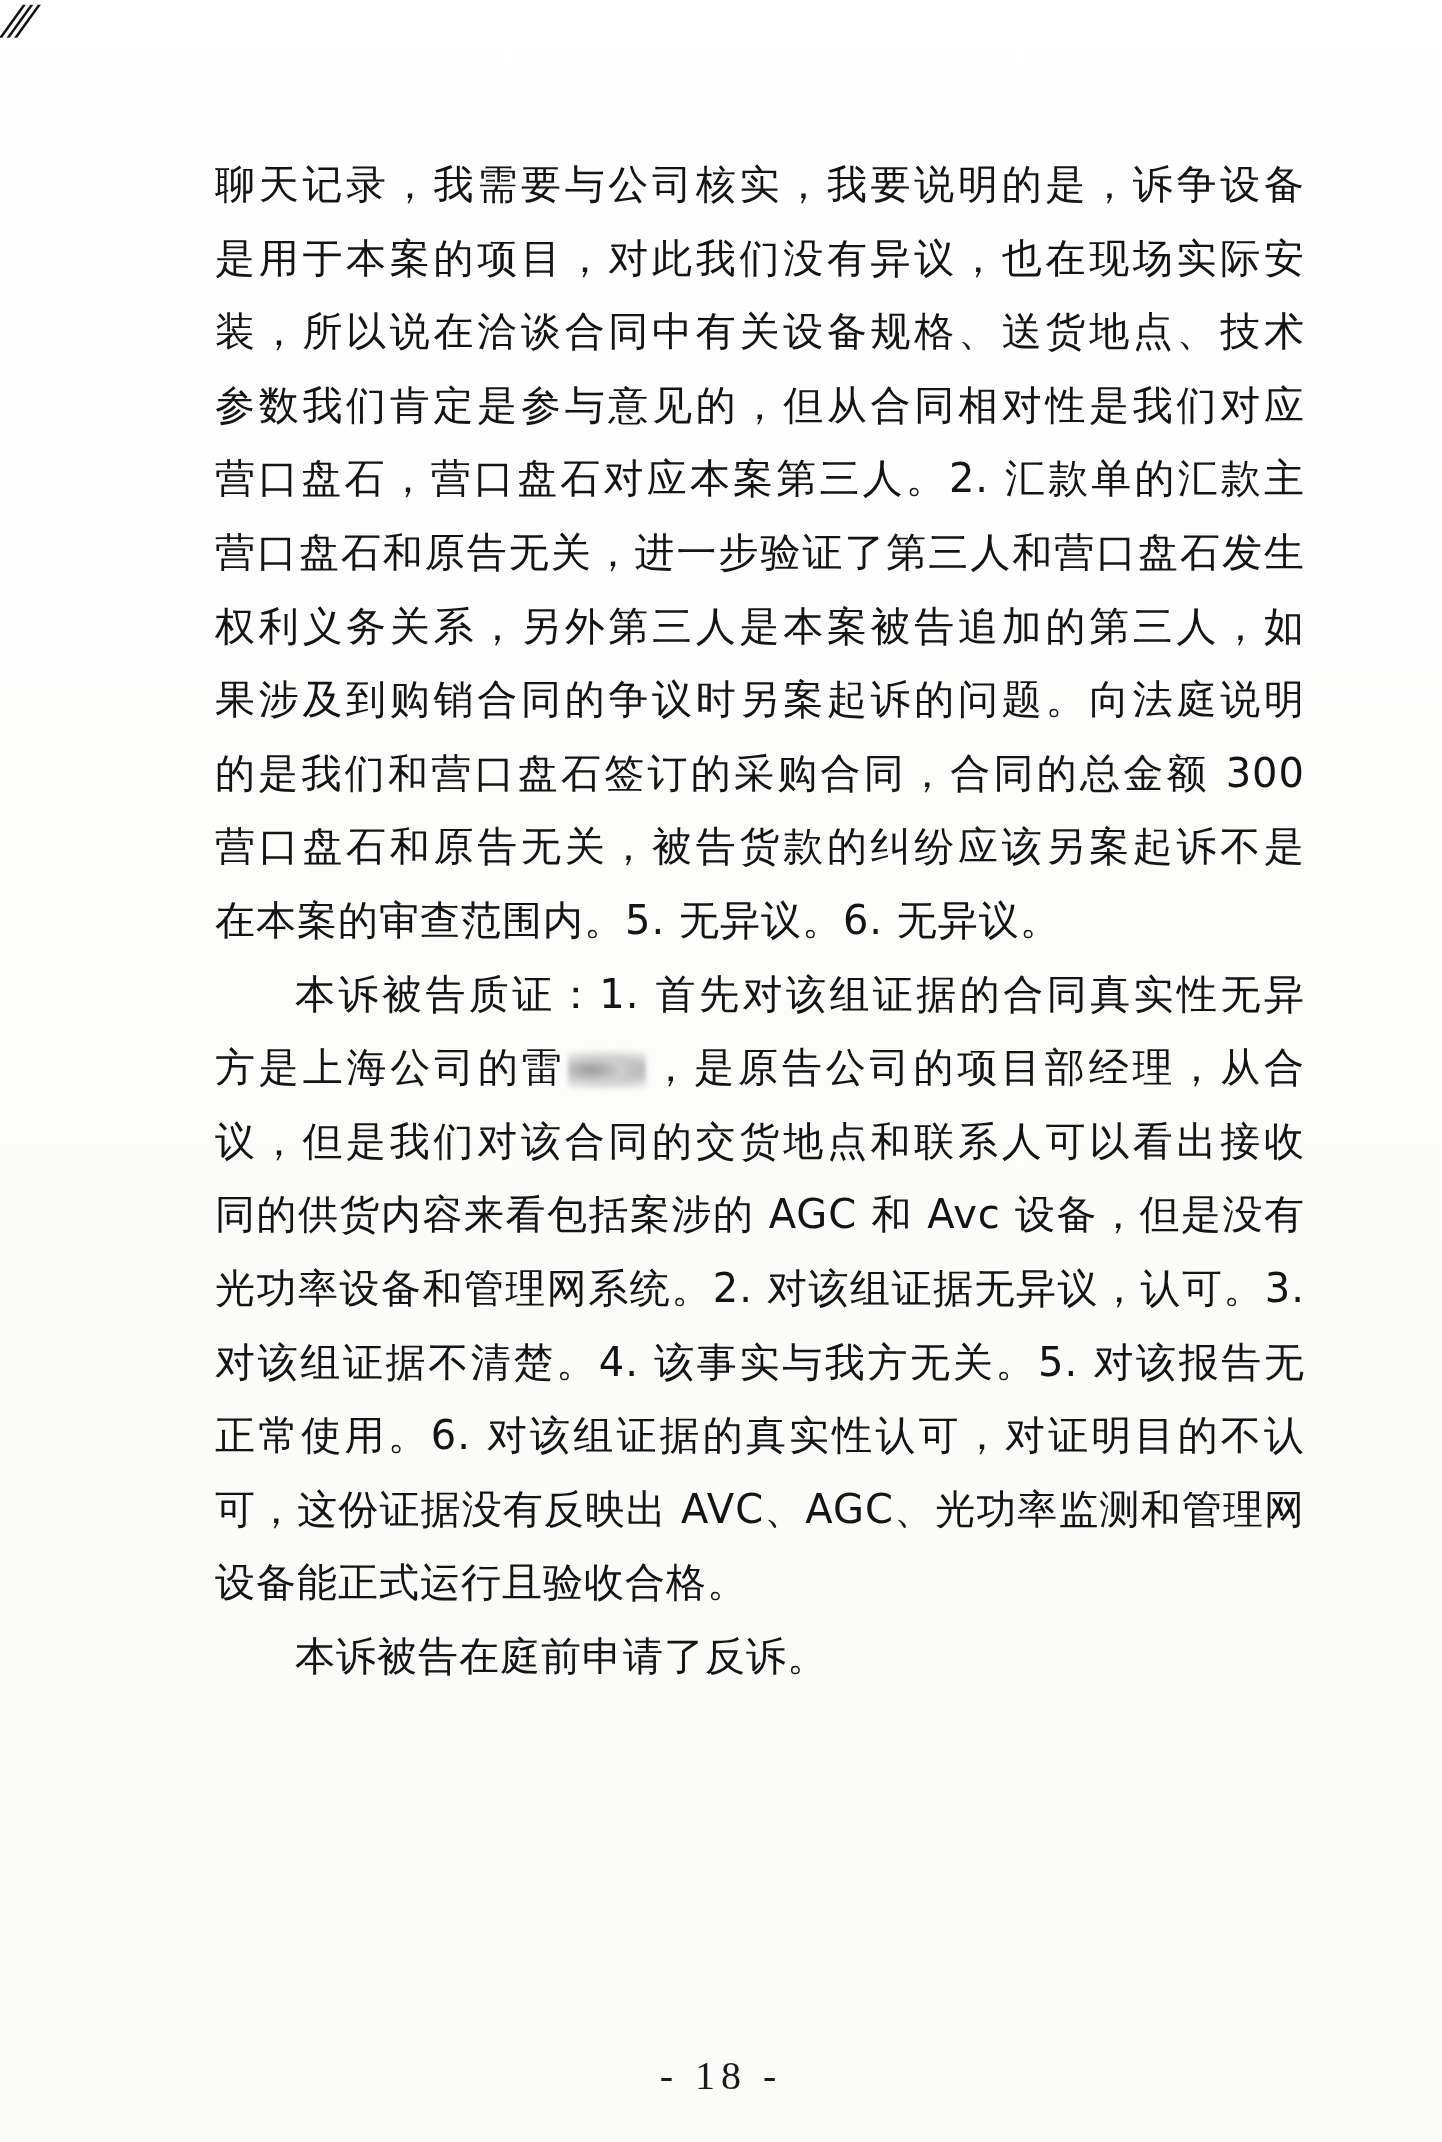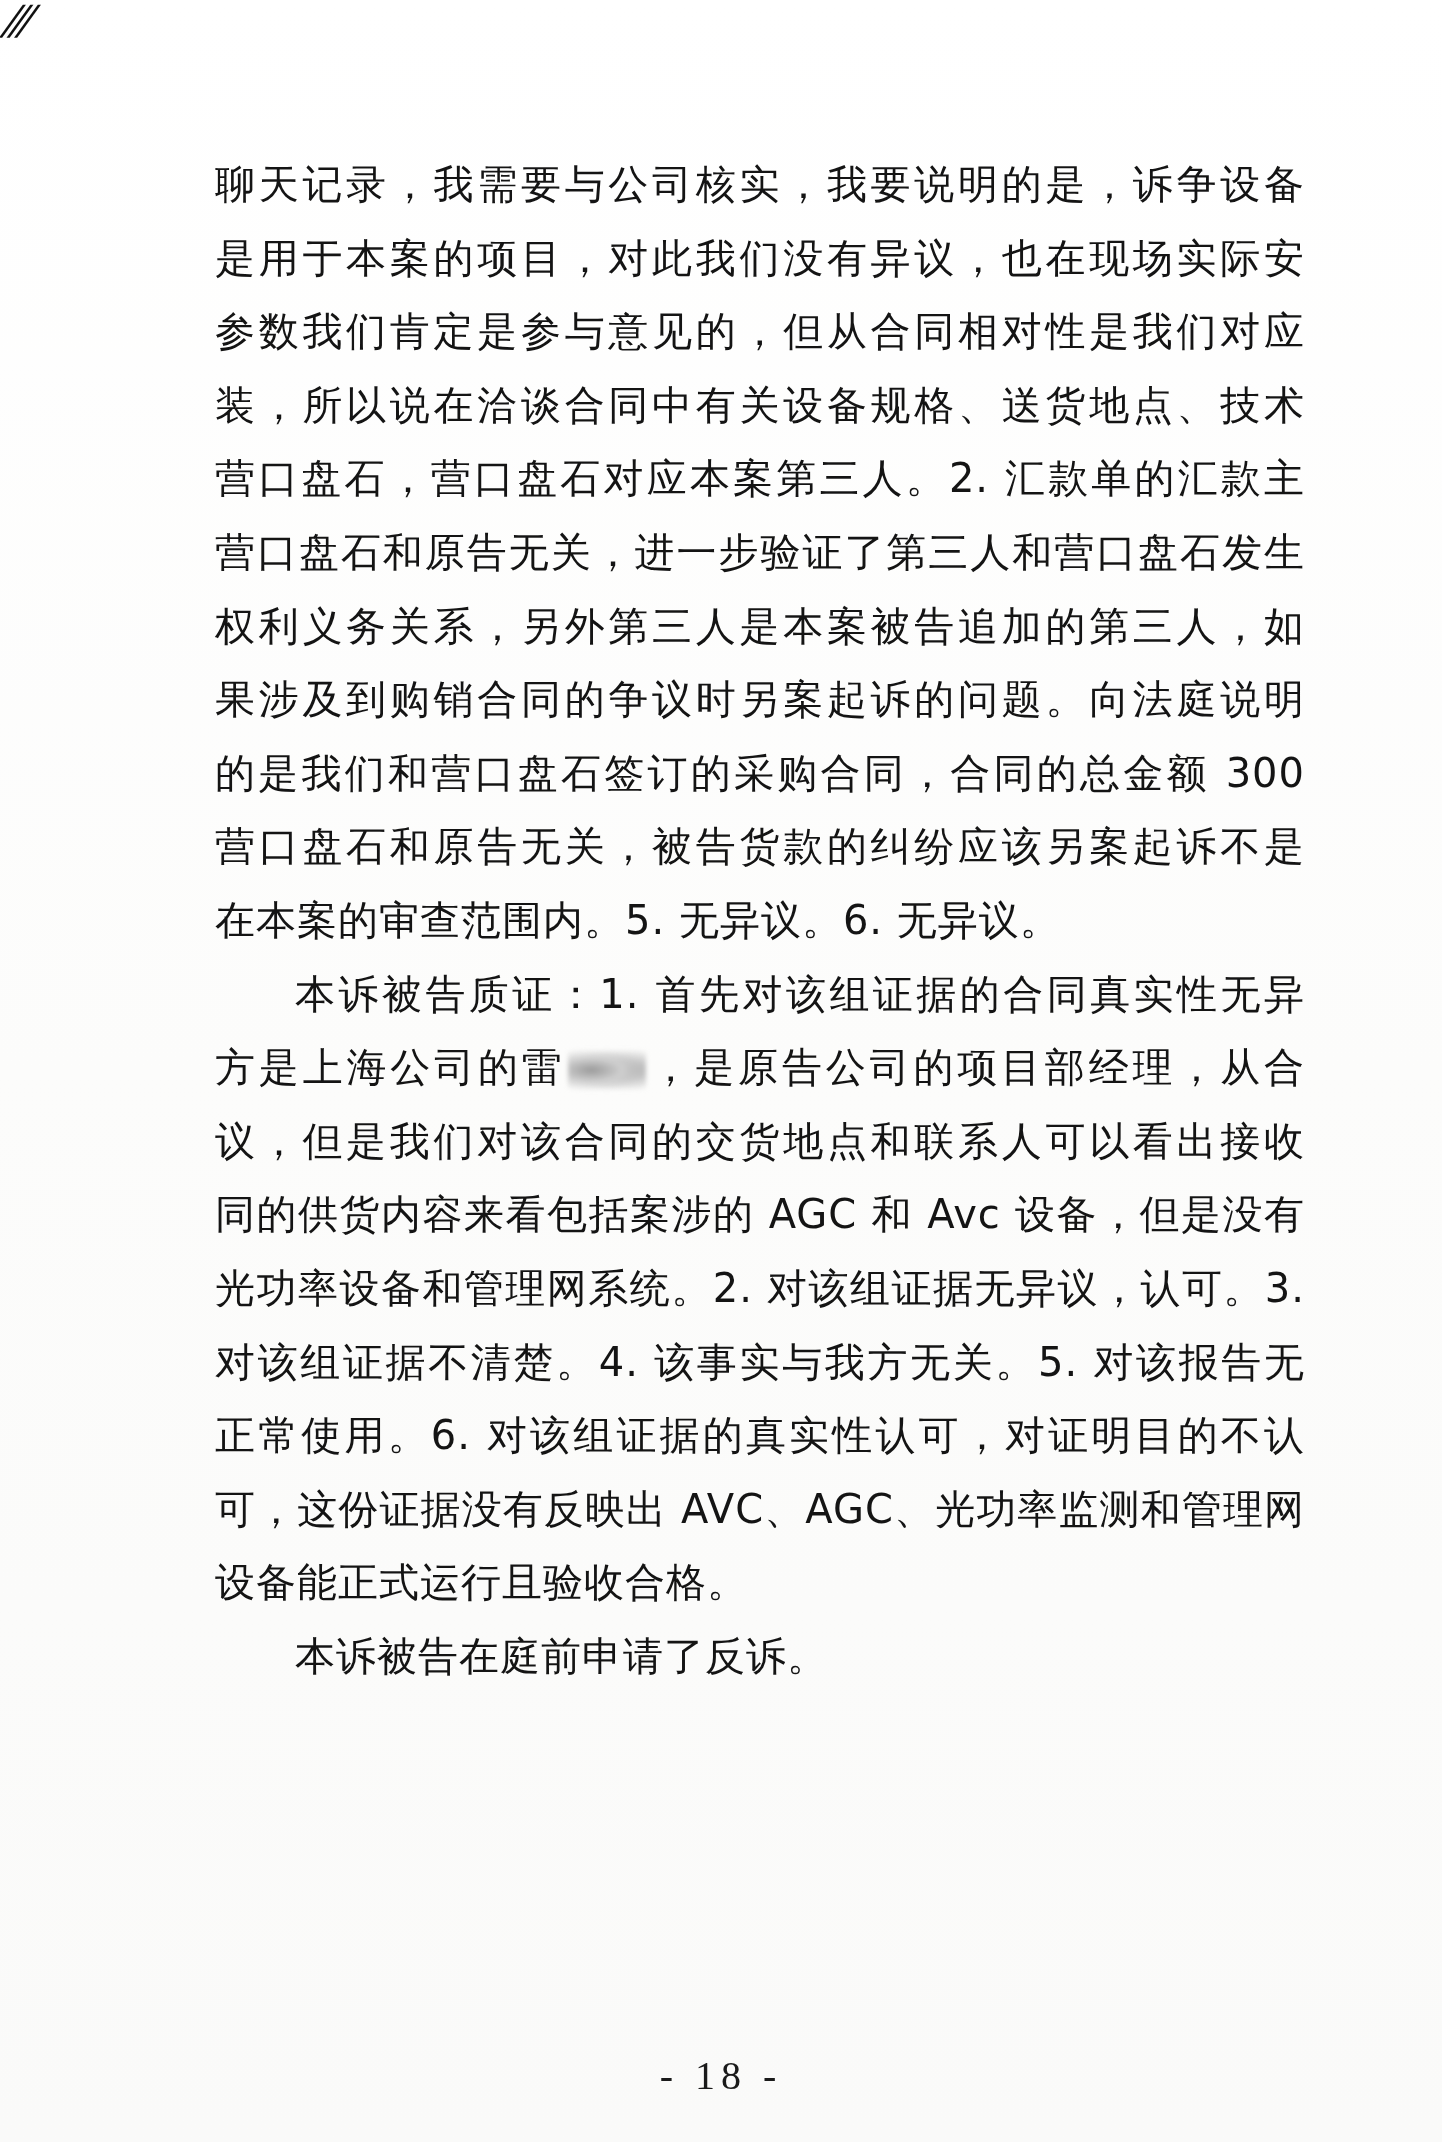--- a/index.html
+++ b/index.html
@@ -84,22 +84,22 @@
 
 <div class="page">
 
   <div class="corner-mark">///</div>
 
   <div class="text-body">
 
     <div>
       <div class="line">聊天记录，我需要与公司核实，我要说明的是，诉争设备</div>
       <div class="line">是用于本案的项目，对此我们没有异议，也在现场实际安</div>
+      <div class="line">装，所以说在洽谈合同中有关设备规格、送货地点、技术</div>
       <div class="line">参数我们肯定是参与意见的，但从合同相对性是我们对应</div>
-      <div class="line">装，所以说在洽谈合同中有关设备规格、送货地点、技术</div>
       <div class="line">营口盘石，营口盘石对应本案第三人。2. 汇款单的汇款主</div>
       <div class="line">营口盘石和原告无关，进一步验证了第三人和营口盘石发生</div>
       <div class="line">权利义务关系，另外第三人是本案被告追加的第三人，如</div>
       <div class="line">果涉及到购销合同的争议时另案起诉的问题。向法庭说明</div>
       <div class="line">的是我们和营口盘石签订的采购合同，合同的总金额 300</div>
       <div class="line">营口盘石和原告无关，被告货款的纠纷应该另案起诉不是</div>
       <div class="line last">在本案的审查范围内。5. 无异议。6. 无异议。</div>
     </div>
 
     <div>

